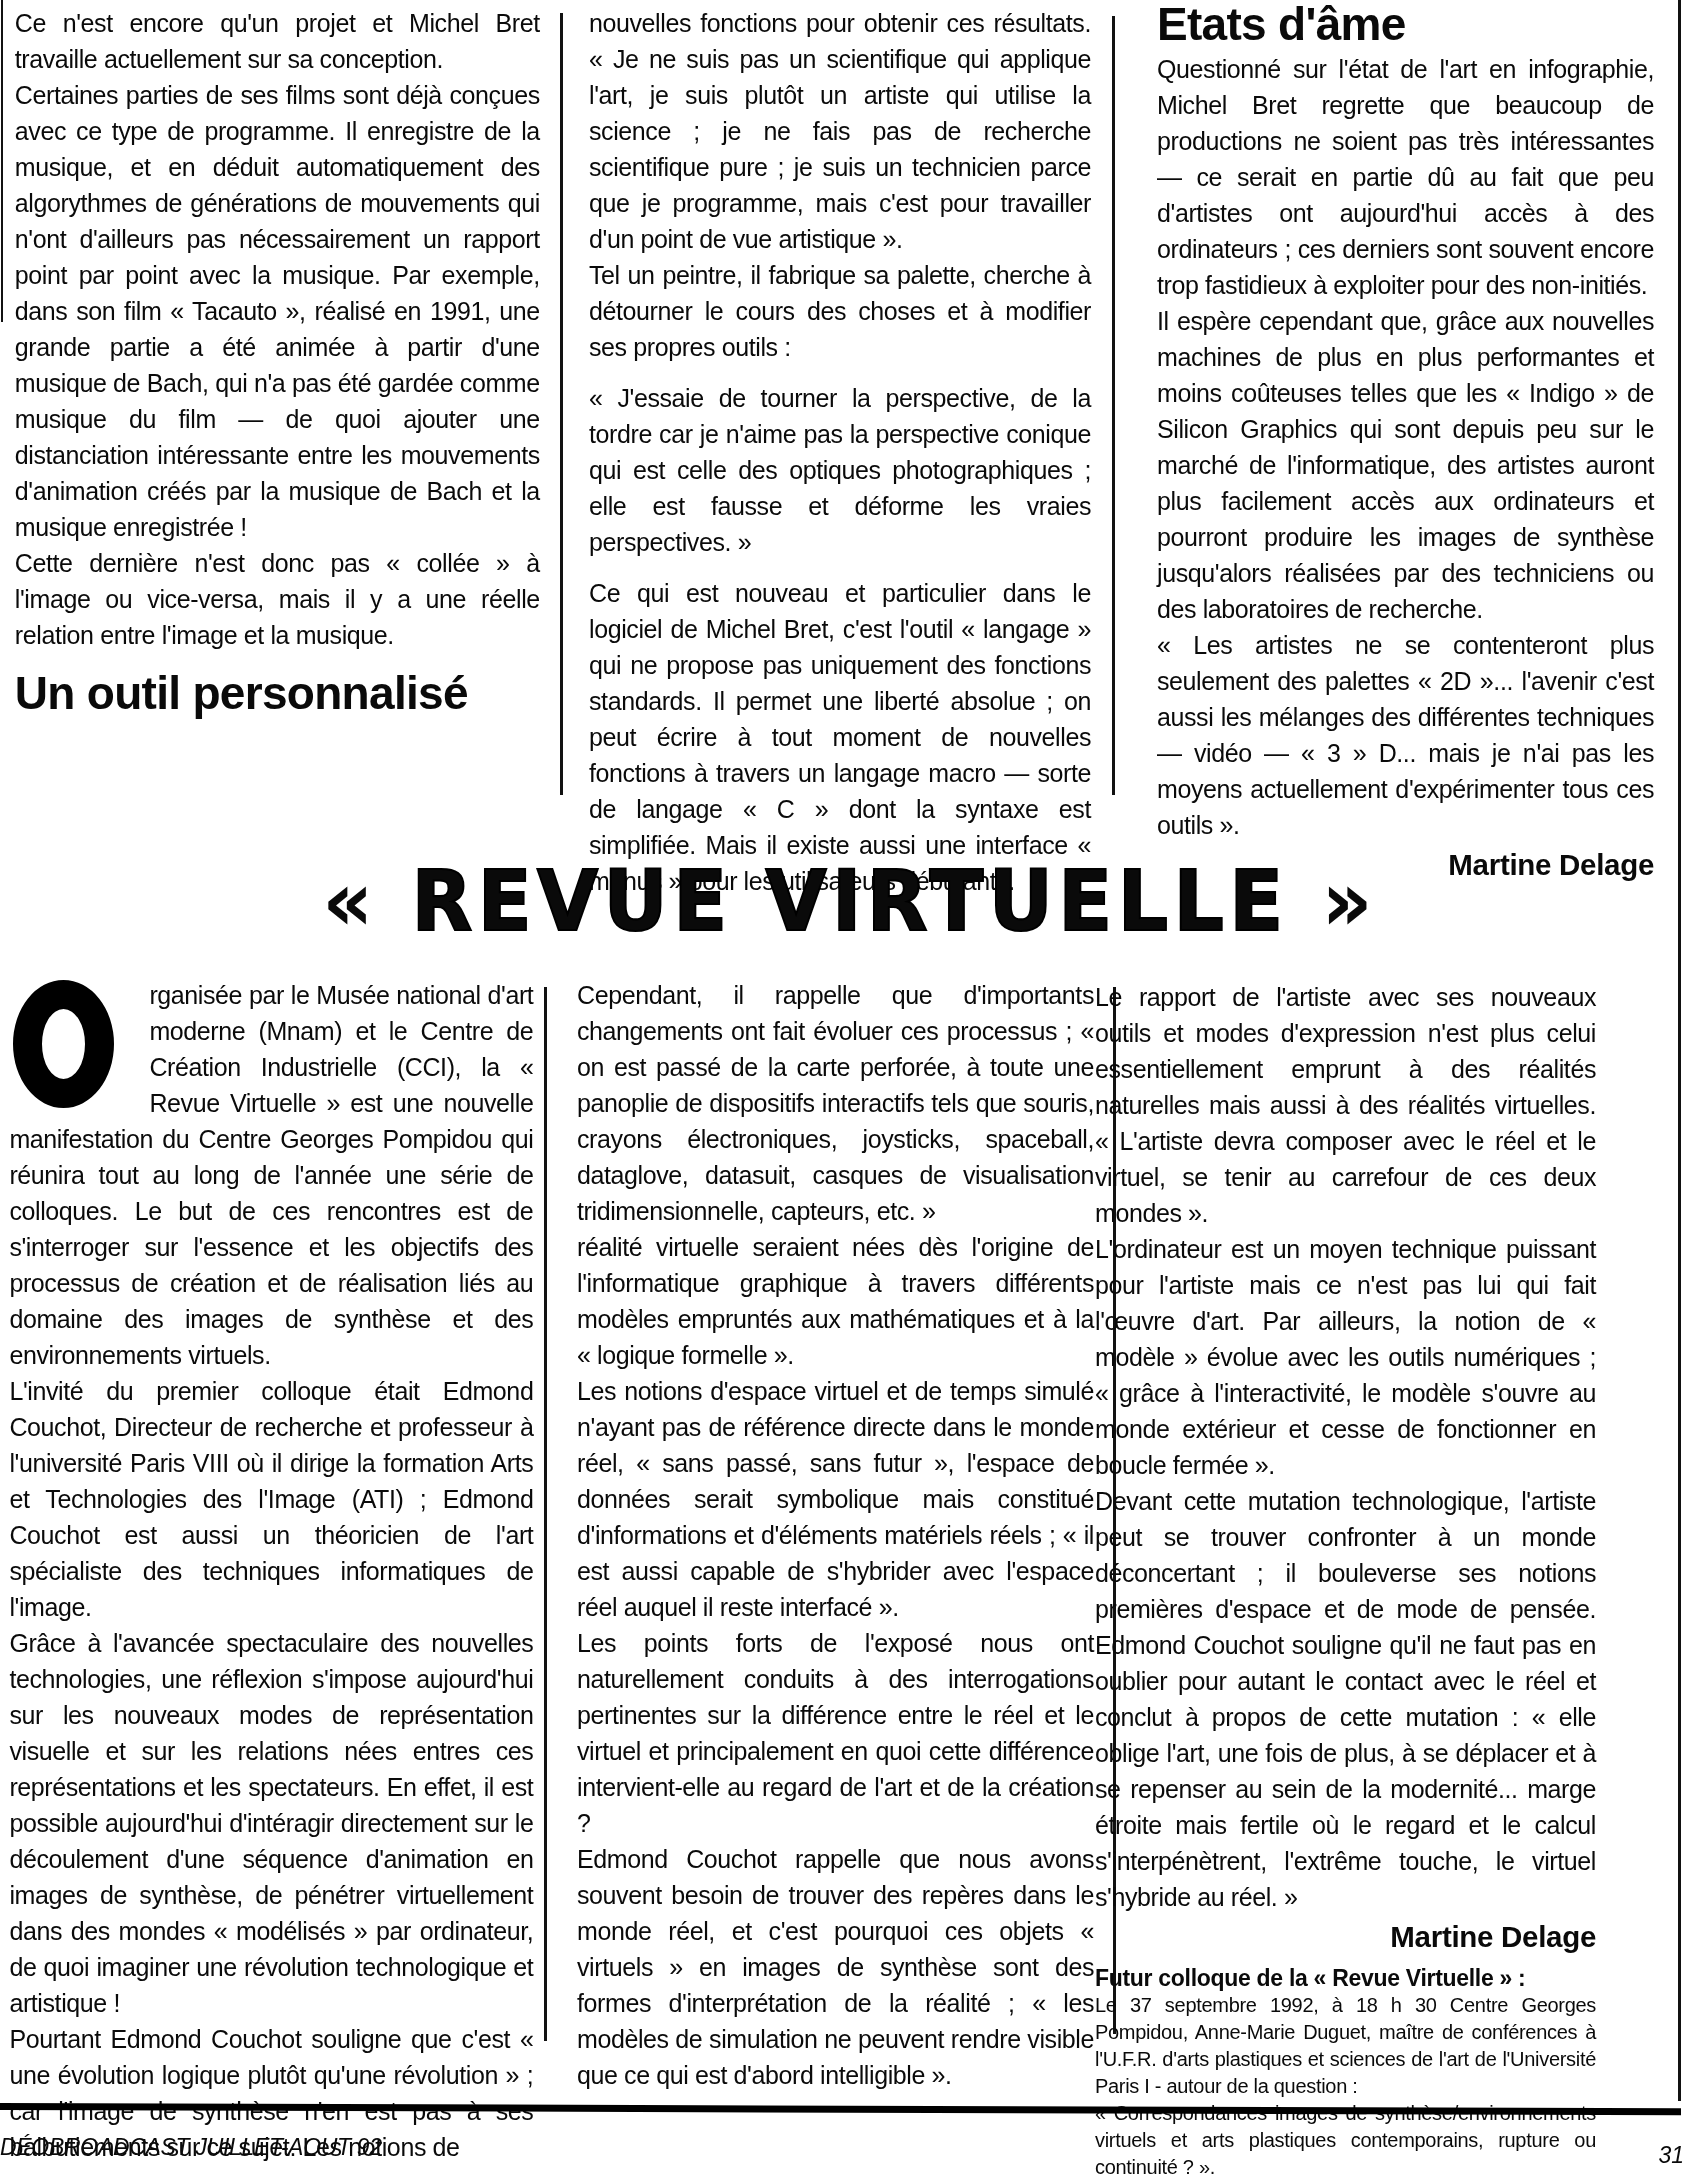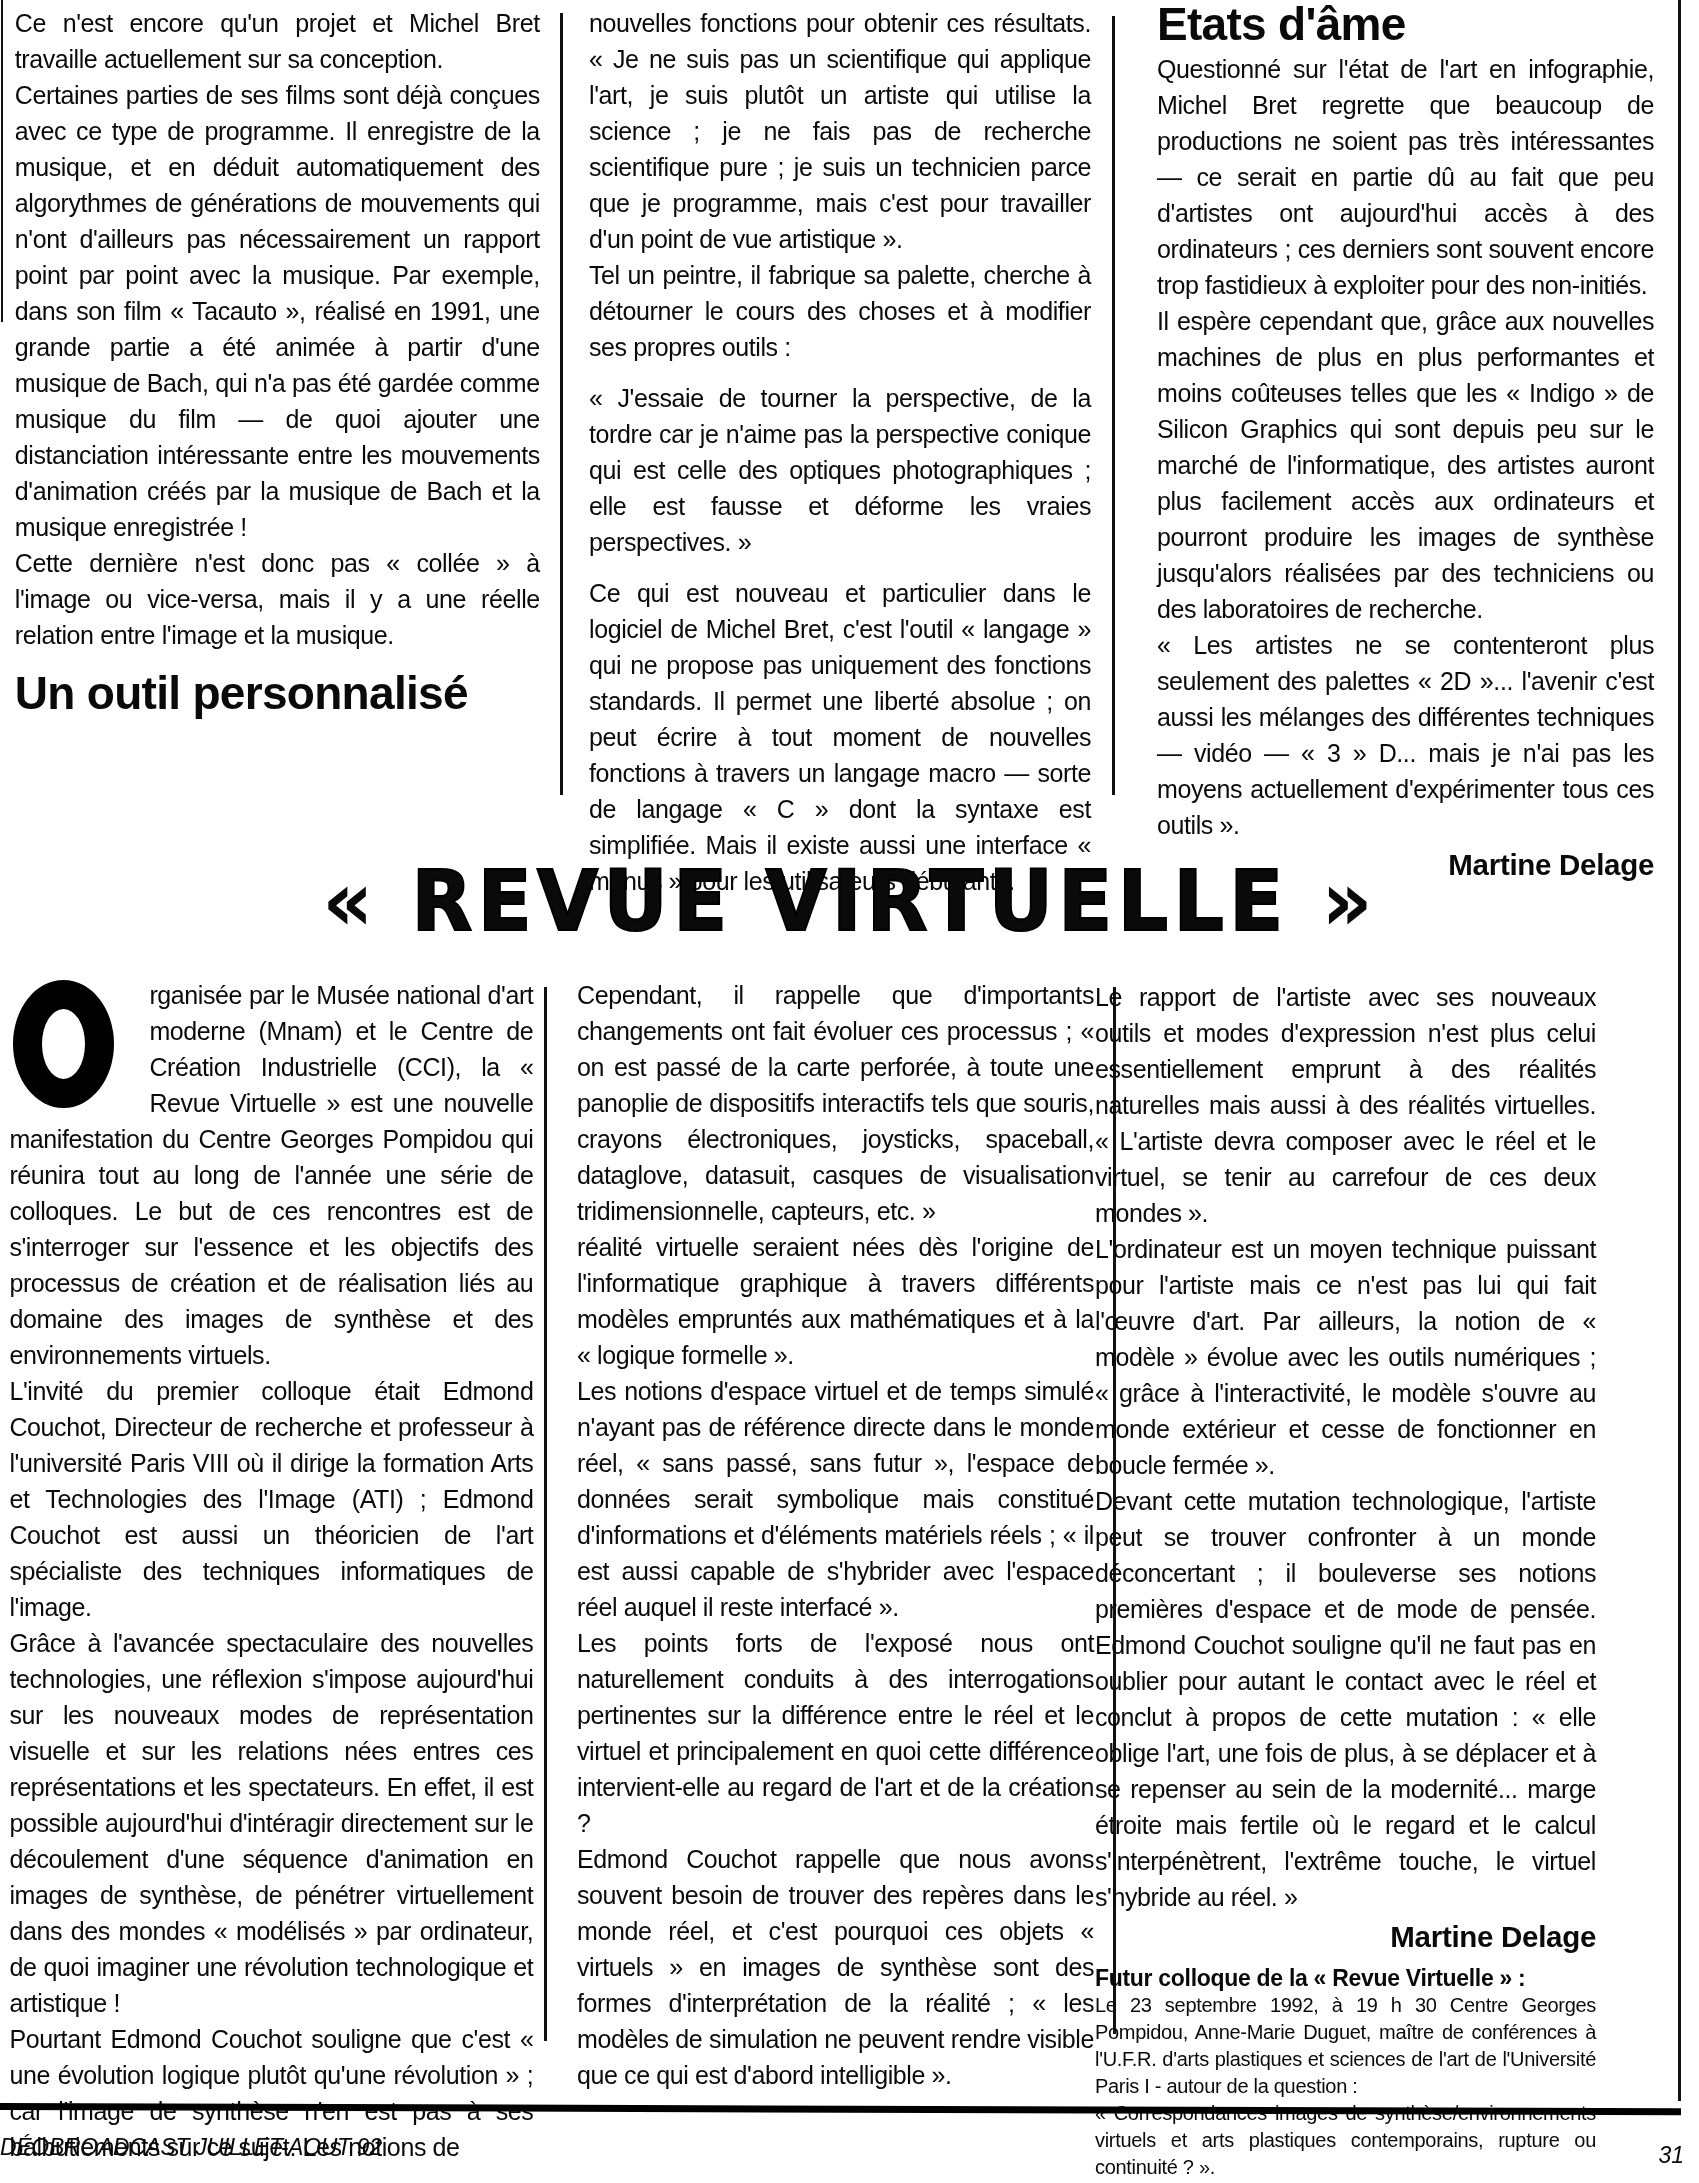--- a/index.html
+++ b/index.html
@@ -143,21 +143,21 @@
 </div>
 
 <div class="vrule" style="left:1113px; top:987px; height:1047px;"></div>
 
 <div class="col" style="left:1095px; top:979px; width:501px;">
   <p>Le rapport de l'artiste avec ses nouveaux outils et modes d'expression n'est plus celui essentiellement emprunt à des réalités naturelles mais aussi à des réalités virtuelles. « L'artiste devra composer avec le réel et le virtuel, se tenir au carrefour de ces deux mondes ».</p>
   <p>L'ordinateur est un moyen technique puissant pour l'artiste mais ce n'est pas lui qui fait l'œuvre d'art. Par ailleurs, la notion de « modèle » évolue avec les outils numériques ; « grâce à l'interactivité, le modèle s'ouvre au monde extérieur et cesse de fonctionner en boucle fermée ».</p>
   <p>Devant cette mutation technologique, l'artiste peut se trouver confronter à un monde déconcertant ; il bouleverse ses notions premières d'espace et de mode de pensée. Edmond Couchot souligne qu'il ne faut pas en oublier pour autant le contact avec le réel et conclut à propos de cette mutation : « elle oblige l'art, une fois de plus, à se déplacer et à se repenser au sein de la modernité... marge étroite mais fertile où le regard et le calcul s'interpénètrent, l'extrême touche, le virtuel s'hybride au réel. »</p>
   <p class="sig">Martine Delage</p>
   <p class="small small-head">Futur colloque de la « Revue Virtuelle » :</p>
-  <p class="small">Le 23 septembre 1992, à 19 h 30 Centre Georges Pompidou, Anne-Marie Duguet, maître de conférences à l'U.F.R. d'arts plastiques et sciences de l'art de l'Université Paris I - autour de la question :</p>
+  <p class="small">Le 37 septembre 1992, à 18 h 30 Centre Georges Pompidou, Anne-Marie Duguet, maître de conférences à l'U.F.R. d'arts plastiques et sciences de l'art de l'Université Paris I - autour de la question :</p>
   <p class="small">« Correspondances images de synthèse/environnements virtuels et arts plastiques contemporains, rupture ou continuité ? ».</p>
 </div>
 
 <div class="hrule-thick" style="left:0; top:2103px; width:1681px; transform: rotate(0.18deg); transform-origin: left center;"></div>
 
 <div class="footer-left">DÉOBROADCAST JUILLET-AOUT 92</div>
 <div class="footer-right">31</div>
 
 
 </body></html>

